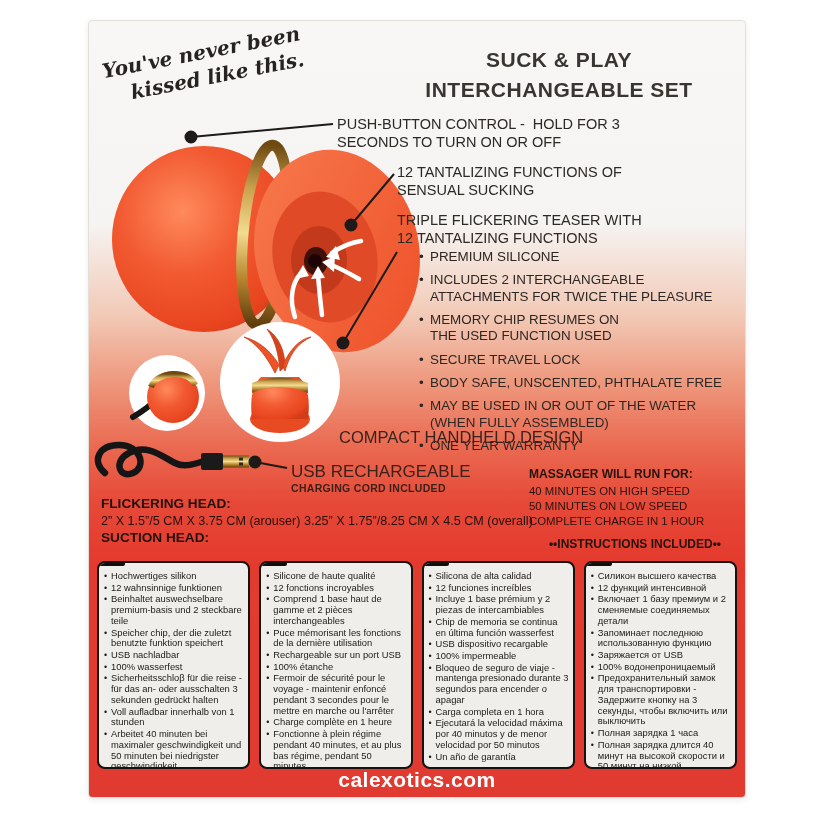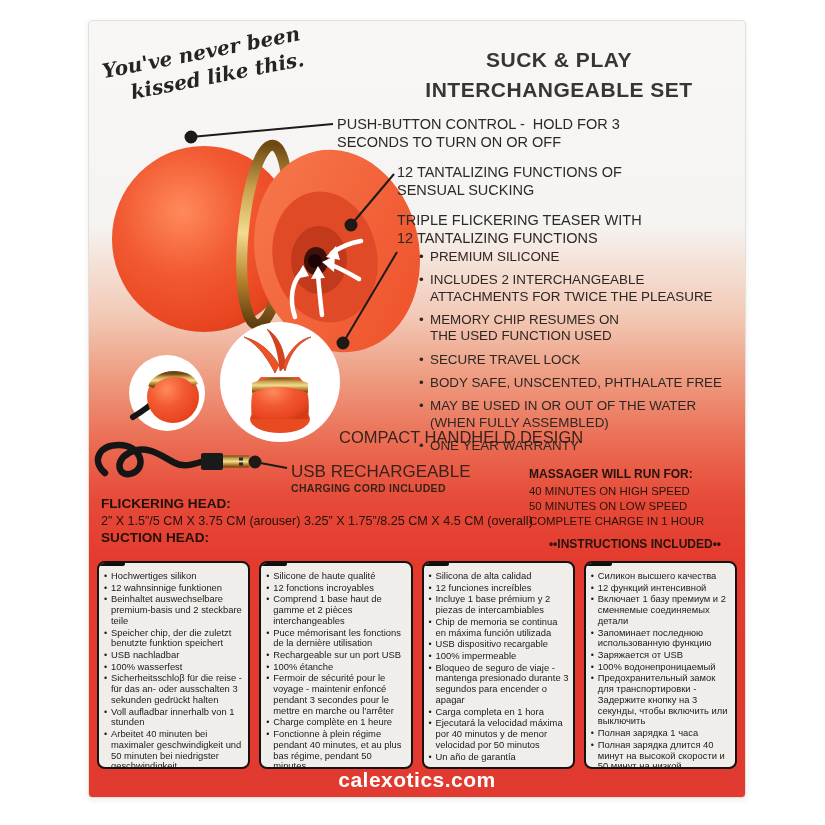--- a/index.html
+++ b/index.html
@@ -211,21 +211,21 @@
           <li>Charge complète en 1 heure</li>
           <li>Fonctionne à plein régime pendant 40 minutes, et au plus bas régime, pendant 50 minutes</li>
         </ul>
     </div>
     <div class="panel">
       <span class="ptab">ES</span>
       <ul>
           <li>Silicona de alta calidad</li>
           <li>12 funciones increíbles</li>
           <li>Incluye 1 base prémium y 2 piezas de intercambiables</li>
-          <li>Chip de memoria se continua en máxima función utilizada</li>
+          <li>Chip de memoria se continua en última función wasserfest</li>
           <li>USB dispositivo recargable</li>
           <li>100% impermeable</li>
           <li>Bloqueo de seguro de viaje - mantenga presionado durante 3 segundos para encender o apagar</li>
           <li>Carga completa en 1 hora</li>
           <li>Ejecutará la velocidad máxima por 40 minutos y de menor velocidad por 50 minutos</li>
           <li>Un año de garantía</li>
         </ul>
     </div>
     <div class="panel">
       <span class="ptab">RU</span>

